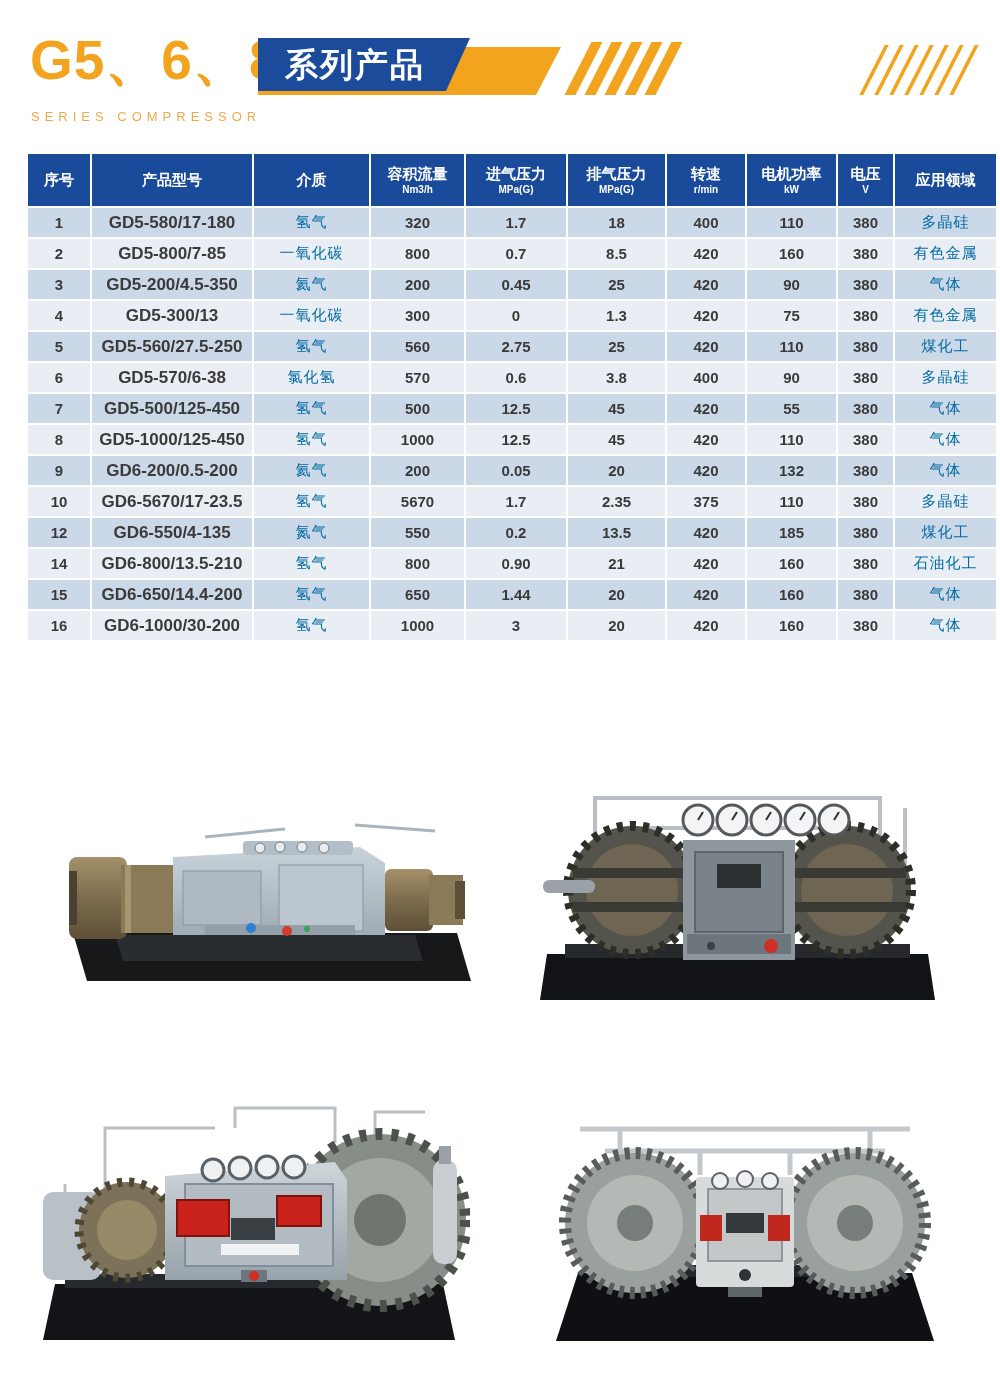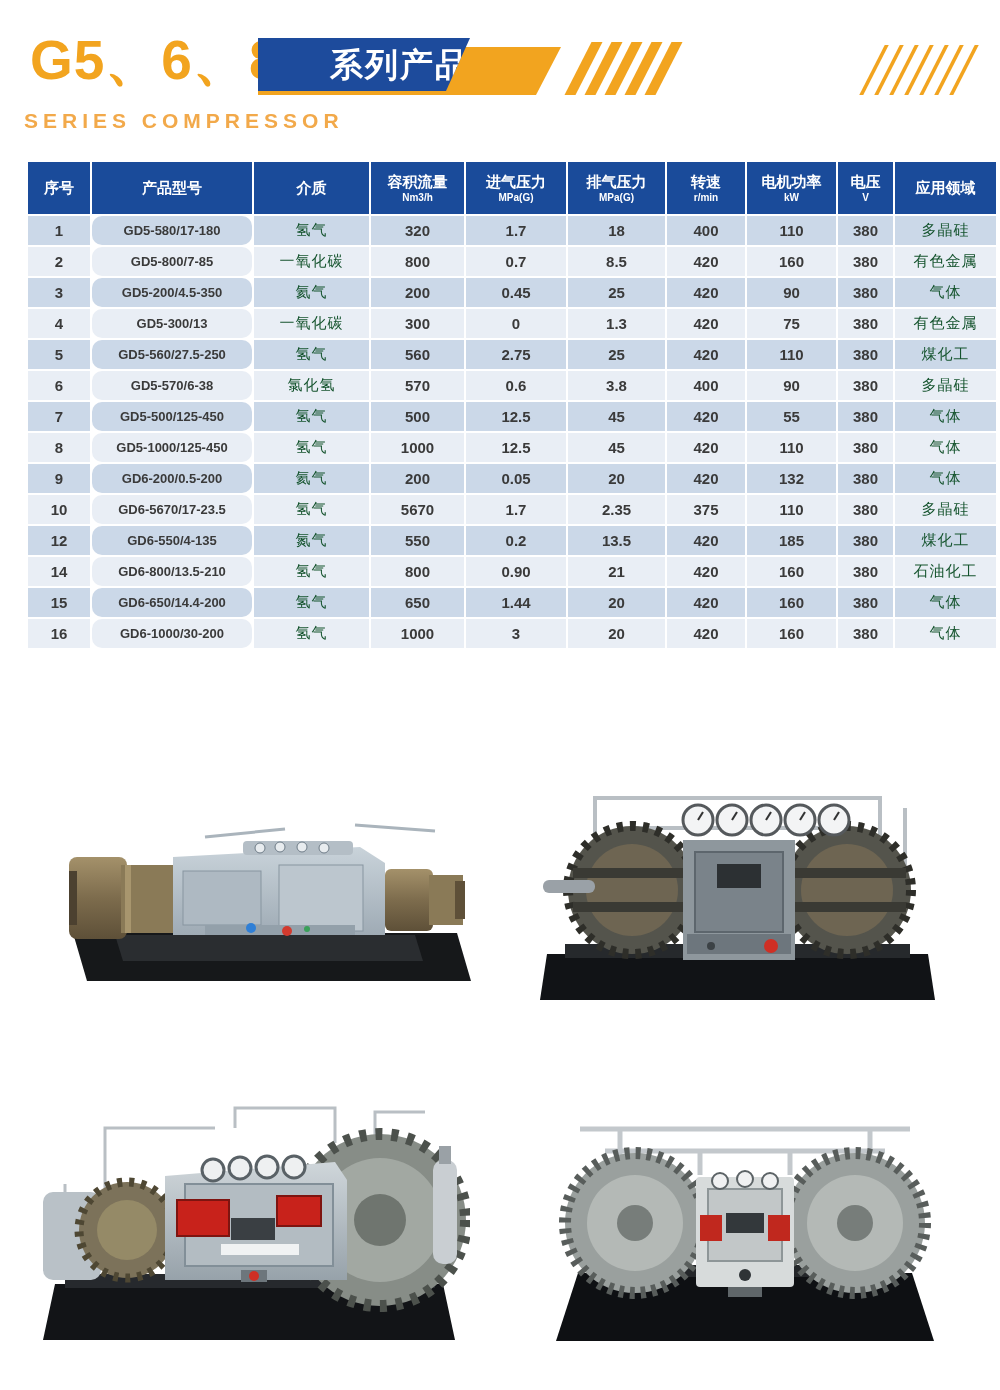--- a/index.html
+++ b/index.html
@@ -10,64 +10,63 @@
     position:relative;
     overflow:hidden;
   }
   
   .series-title {
     position:absolute; left:30px; top:33px;
     font-size:55px; font-weight:bold; color:#F2A41F;
     letter-spacing:1px; line-height:1;
   }
   .series-subtitle {
-    position:absolute; left:24px; top:109px;
-    font-size:21px; color:#F2A94A; letter-spacing:5px;font-weight:bold;
+    position:absolute; left:31px; top:109px;
+    font-size:13px; color:#F2A94A; letter-spacing:5px;
   }
   .banner-orange {
     position:absolute; left:258px; top:47px; width:303px; height:48px;
     background:#F2A41F; z-index:1;
     clip-path:polygon(0 0, 100% 0, calc(100% - 25px) 100%, 0 100%);
   }
   .banner-blue {
     position:absolute; left:258px; top:38px; width:212px; height:53px;
     background:#1D4B9C; z-index:2;
     clip-path:polygon(0 0, 100% 0, calc(100% - 24px) 100%, 0 100%);
-    text-align:right;
   }
   .banner-blue span {
     display:block; color:#fff; font-size:33px; font-weight:bold;
     line-height:53px; padding-left:27px; letter-spacing:2px;
   }
   .slash { position:absolute; background:#F2A41F; transform:skewX(-27deg); z-index:1; }
   .slash.big   { width:11px; height:53px; top:42px; }
   .slash.small { width:4px;  height:50px; top:45px; }
 
   
-  .table-wrap { position:absolute; left:26px; top:160px; width:954px; }
+  .table-wrap { position:absolute; left:26px; top:152px; width:954px; }
   table.product-table {
     border-collapse:separate; border-spacing:2px;
     table-layout:fixed; width:954px;
   }
   .product-table th {
     background:#1A4B9A; color:#ffffff;
     font-size:15px; font-weight:bold; line-height:1.3;
     height:52px; padding:0 2px; text-align:center; vertical-align:middle;
   }
   .product-table th .th-unit { display:block; font-size:10px; }
   .product-table td {
     text-align:center; vertical-align:middle;
     height:29px; padding:0 2px;
     font-size:15px; font-weight:bold; color:#3A3A3A;
     white-space:nowrap; overflow:hidden;
   }
   .product-table tbody tr:nth-child(odd)  td { background:#CBD8E8; }
   .product-table tbody tr:nth-child(even) td { background:#E9EEF5; }
-  .product-table td.cjk { font-weight:400; color:#14532d; letter-spacing:1px; }
-  .product-table td.model { font-size:13px;border-radius:10px; }
+  .product-table td.cjk { font-weight:400; color:#0369a1; letter-spacing:1px; }
+  .product-table td.model { font-size:17px; }
 
   
   .photo { position:absolute; }
   .photo svg { display:block; width:100%; height:100%; }
 </style>
 </head>
 <body>
 
 <div>
 

